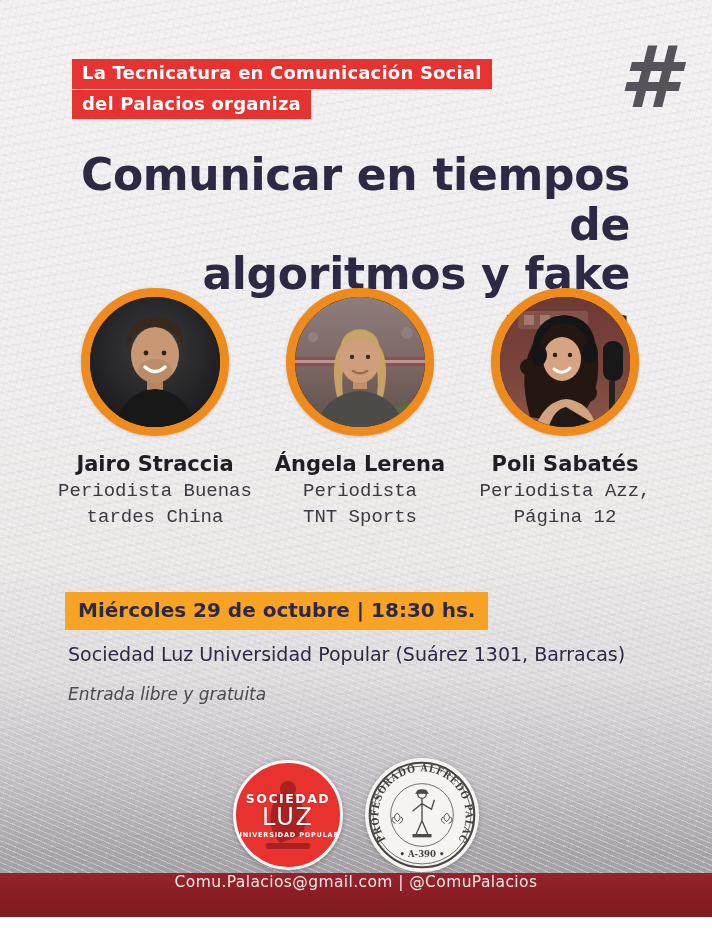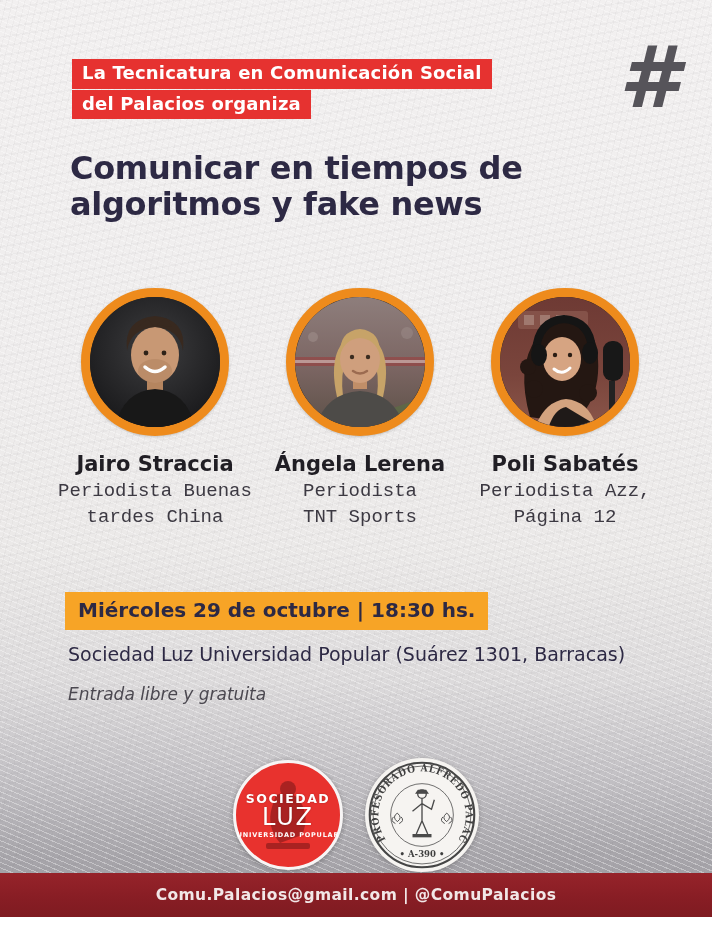--- a/index.html
+++ b/index.html
@@ -31,22 +31,22 @@
   
   .hashtag {
     left:594px; top:30px; width:110px; text-align:center;
     font-size:86px; font-style:italic; font-weight:800; color:#56545a;
     line-height:1.1;
   }
 
   
   .title {
     left:70px; top:150px; width:560px;
-    font-size:32px; font-weight:800; color:#2d2944;
-    line-height:1.13; letter-spacing:-0.3px;
+    font-size:44px; font-weight:800; color:#2d2944;
+    line-height:1.13; letter-spacing:-0.3px;text-align:right;
   }
 
   
   .speakers { left:55px; top:288px; display:flex; gap:5px; }
   .speaker { width:200px; display:flex; flex-direction:column; align-items:center; text-align:center; }
   .photo-ring {
     width:130px; height:130px; border-radius:50%;
     border:9px solid #ee8b1c; overflow:hidden; background:#222;
     box-shadow:0 1px 3px rgba(0,0,0,0.18);
   }
@@ -78,22 +78,22 @@
   .logo-seal {
     width:114px; height:114px; border-radius:50%; background:#f6f4f1;
     box-shadow:0 1px 5px rgba(0,0,0,0.25);
   }
   .logo-seal svg { display:block; width:114px; height:114px; }
 
   
   .footer {
     left:0; right:0; bottom:0; height:44px;
     background:linear-gradient(180deg,#96232a 0%,#871d24 60%,#7f1b21 100%);
-    display:flex; align-items:center; justify-content:center;
-    color:#f2e7e7; font-size:15.5px; letter-spacing:0.4px;font-weight:bold;
+    display:flex; align-items:flex-start; justify-content:center;
+    color:#f2e7e7; font-size:15.5px; letter-spacing:0.4px;
   }
 </style>
 </head>
 <body>
 
 <div class="poster">
 
   <div class="layer org-banner">
     <div class="org-line">La Tecnicatura en Comunicación Social</div>
     <div class="org-line">del Palacios organiza</div>

